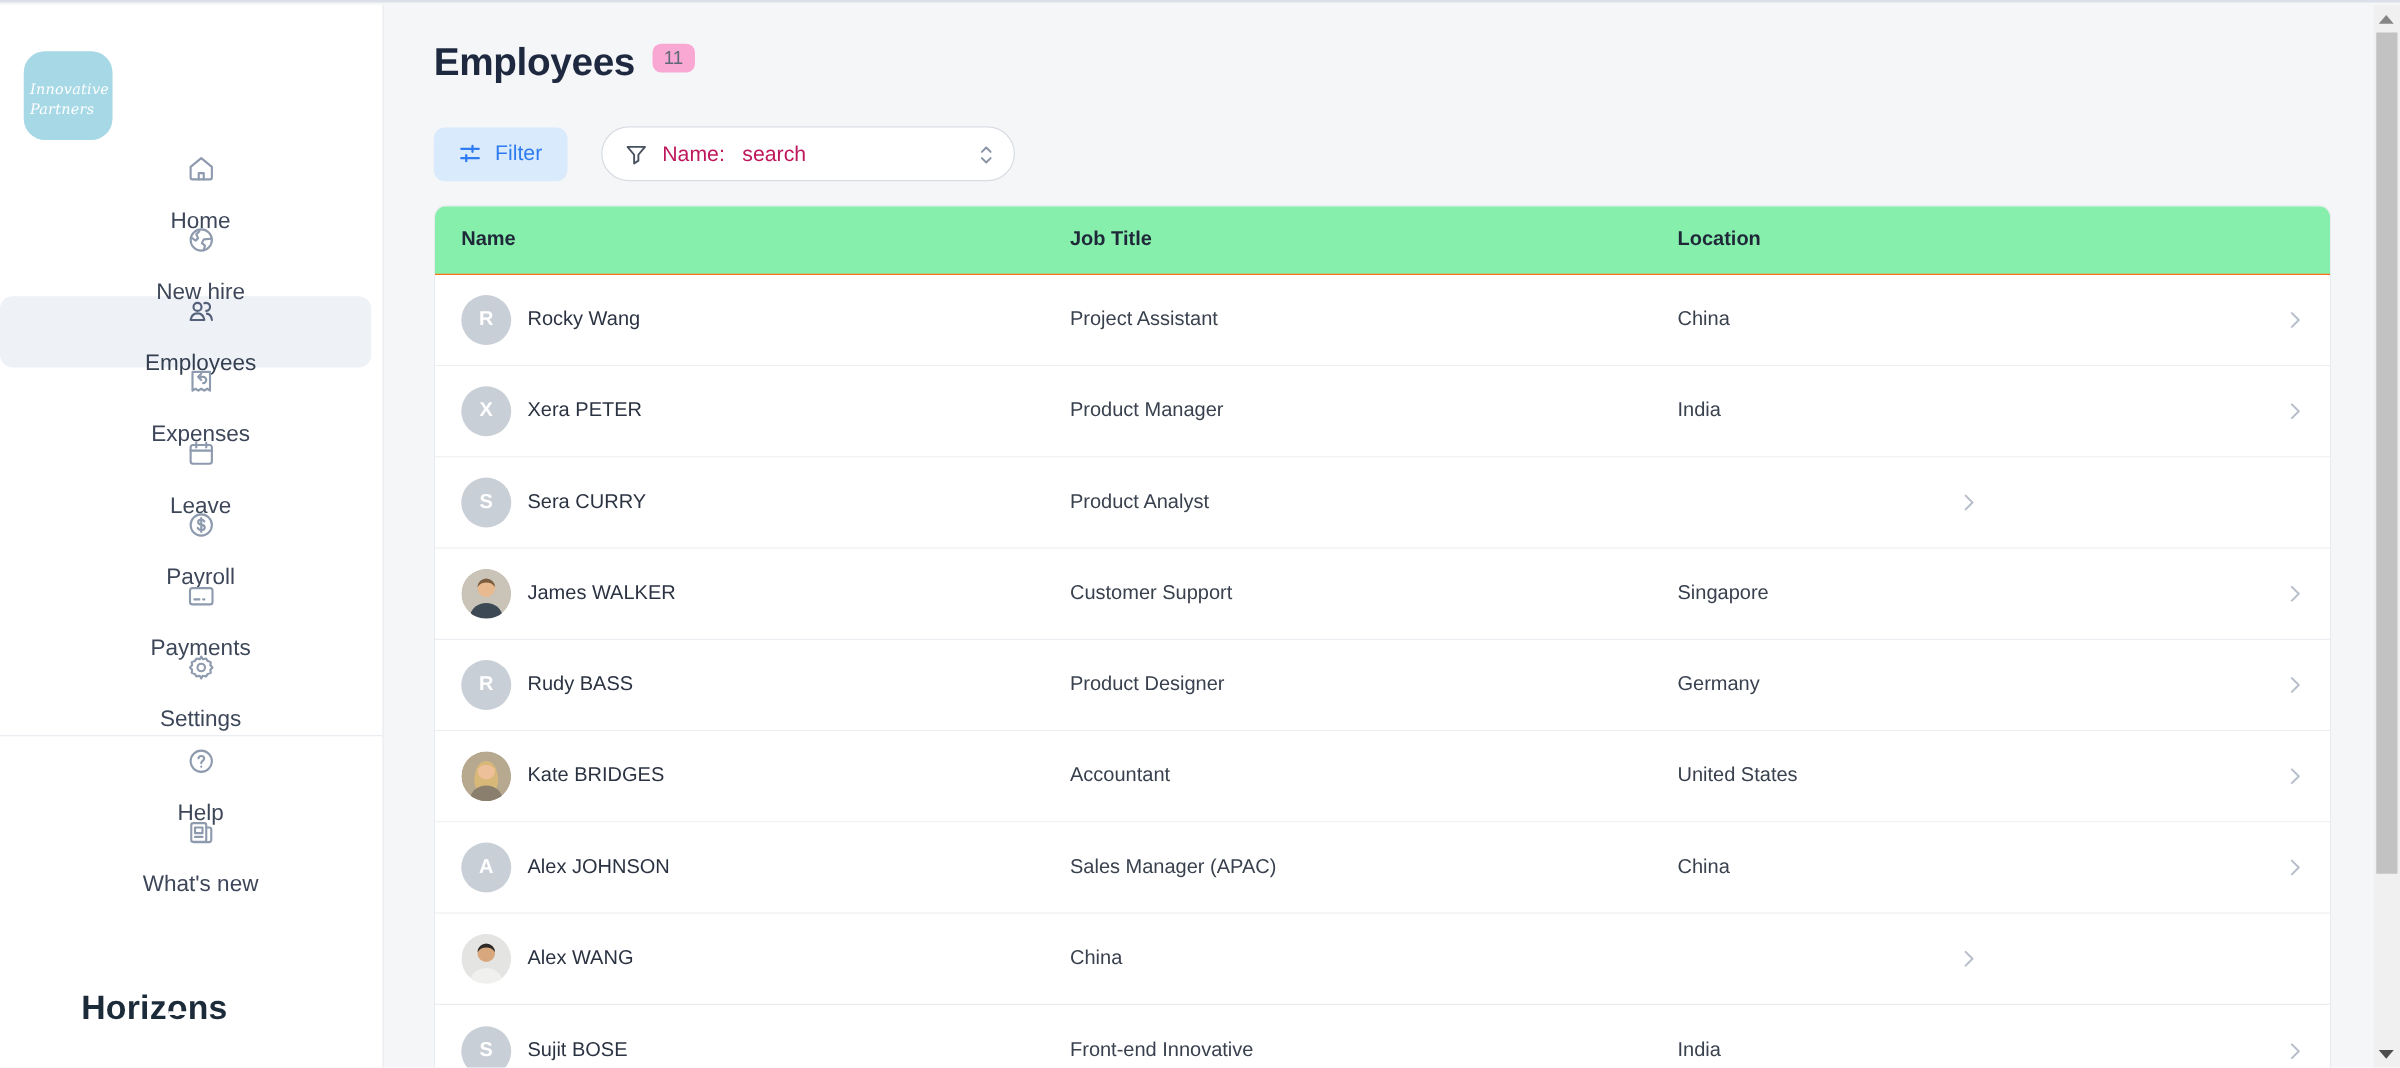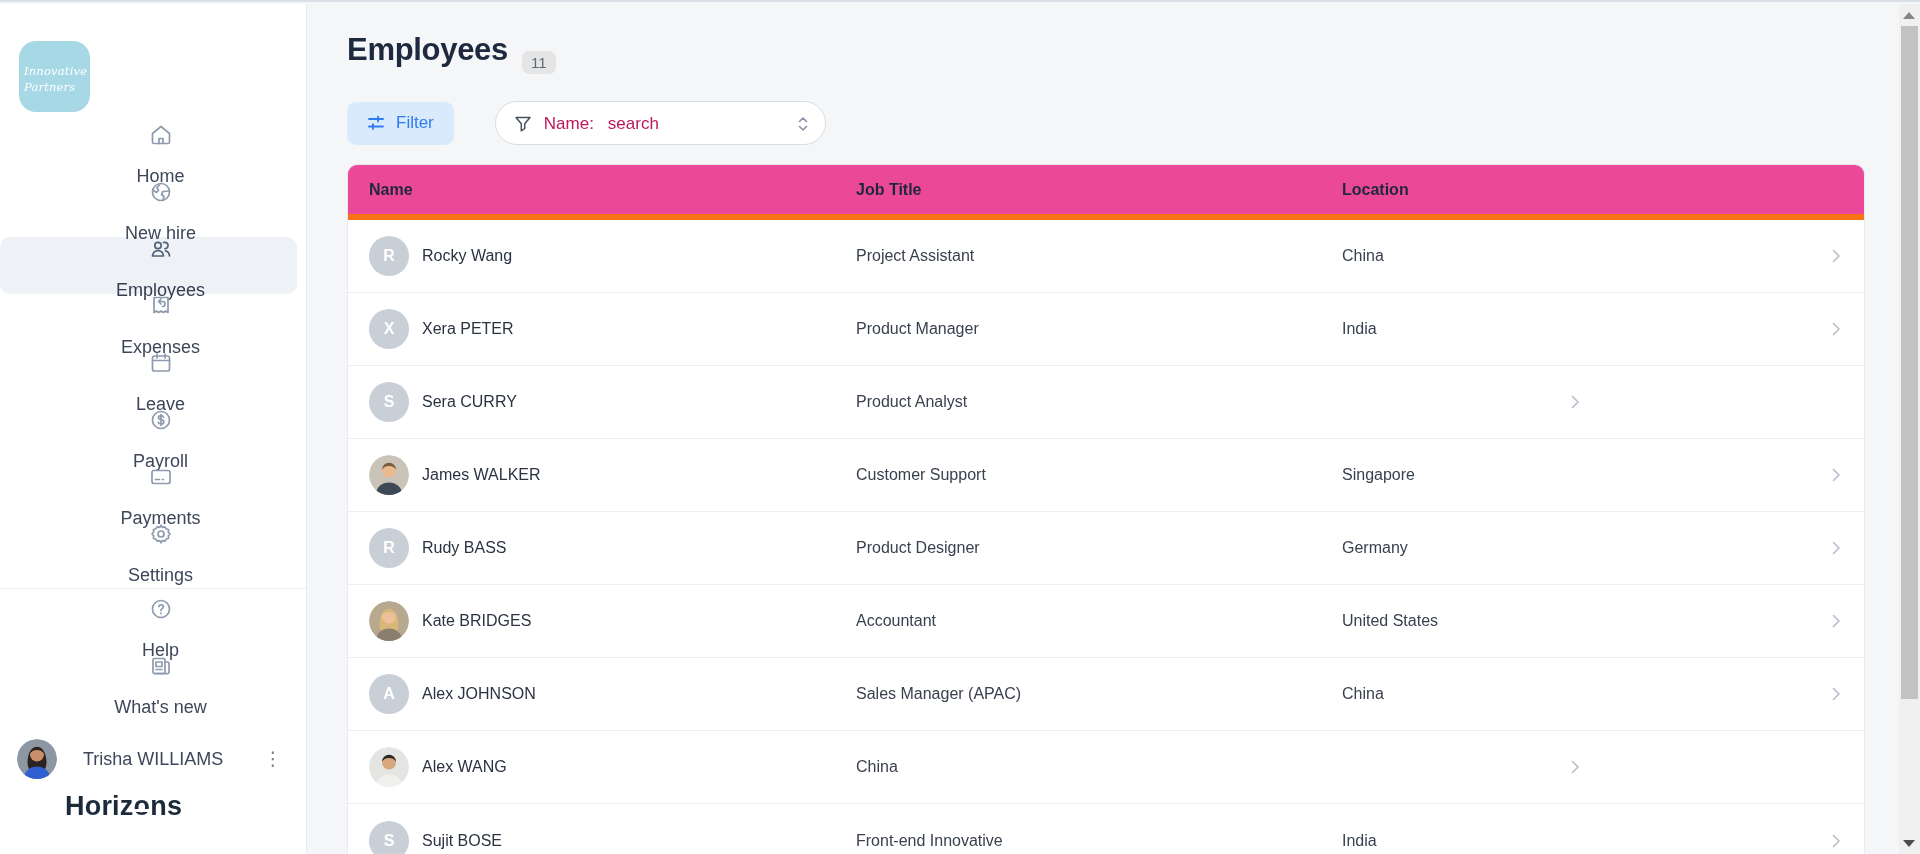--- a/index.html
+++ b/index.html
@@ -52,24 +52,24 @@
   .brand .o-bar { position:relative; display:inline-block; }
   .brand .o-bar::after {
     content:""; position:absolute; left:1px; right:1px; top:58%; height:3px; background:#ffffff;
   }
 
   
   .main { position:absolute; left:307px; top:2px; right:21px; bottom:0; }
   .page-head { display:flex; align-items:flex-start; padding:28px 0 0 40px; }
   .page-title { font-size:31px; font-weight:700; color:#1e2940; letter-spacing:-.3px; }
   .count-badge {
-    margin-left:14px; margin-top:19px; background:#e5e5e5; color:#5f6977;
+    margin-left:14px; margin-top:3px; background:#f9a8d4; color:#5f6977;
     font-size:15px; padding:3px 9px; border-radius:7px;
   }
-  .toolbar { position:absolute; left:40px; top:97px; display:flex; align-items:center; gap:41px; }
+  .toolbar { position:absolute; left:40px; top:97px; display:flex; align-items:center; gap:27px; }
   .filter-btn {
     height:43px; padding:0 20px; background:#d9eafc; color:#2e7cf0;
     border:none; border-radius:9px; font-size:17px; font-family:inherit;
     display:flex; align-items:center; gap:11px; cursor:pointer;
   }
   .name-filter {
     height:44px; width:331px; background:#ffffff; border:1px solid #d9dde3;
     border-radius:22px; display:flex; align-items:center; padding:1px 16px 0 18px;
     font-size:17px; color:#be185d; cursor:pointer;
   }
@@ -77,21 +77,21 @@
   .name-filter .nf-value { margin-left:14px; }
   .name-filter .updown { margin-left:auto; }
 
   .table {
     position:absolute; left:40px; right:34px; top:160px;
     background:#ffffff; border:1px solid #e7eaee; border-bottom:none;
     border-radius:10px 10px 0 0; overflow:hidden;
   }
   .tgrid { display:grid; grid-template-columns:487px 486px 1fr 56px; align-items:center; }
   .thead {
-    height:55px; padding-left:21px; background:#ec4899; border-bottom:6px solid #f97316;
+    height:55px; padding-left:21px; background:#86efac; border-bottom:1px solid #f97316;
     font-weight:700; font-size:16px; color:#1f2839;
   }
   .trow { height:73px; padding-left:21px; border-bottom:1px solid #eceef1; background:#fff; cursor:pointer; }
   .trow:last-child { border-bottom:none; }
   .cell { font-size:16px; color:#39414e; }
   .name-cell { display:flex; align-items:center; gap:13px; color:#2b3342; }
   .avatar {
     width:40px; height:40px; border-radius:50%; overflow:hidden; flex:0 0 auto;
     display:flex; align-items:center; justify-content:center;
   }
@@ -196,31 +196,20 @@
       <svg class="nav-icon" width="24" height="24" viewBox="0 0 24 24">
           <rect x="4" y="4.5" width="12" height="15" rx="1.5"></rect>
           <path d="M16 8h2.5a1.5 1.5 0 0 1 1.5 1.5V18a1.7 1.7 0 0 1-1.7 1.7H6"></path>
           <rect x="7" y="8" width="6" height="4.5"></rect>
           <path d="M7 15.5h6"></path>
         </svg>
       <span>What's new</span>
     </div>
   </div>
 
-  <div class="sidebar-user">
-    <span class="u-avatar" id="user-avatar"><svg width="40" height="40" viewBox="0 0 40 40" xmlns="http://www.w3.org/2000/svg">
-    <circle cx="20" cy="20" r="20" fill="#8d97a3"></circle>
-          <path d="M11.3 17c-1.6 7-.6 10 .8 13.5h15.8c1.4-3.5 2.4-6.5.8-13.5-1.2-5.6-4.6-8.8-8.7-8.8s-7.5 3.2-8.7 8.8z" fill="#2b2320"></path>
-    <path d="M6.3 40c1.2-8.6 7-12.6 13.7-12.6S32.5 31.4 33.7 40z" fill="#2f5fd0"></path>
-    <circle cx="20" cy="15.5" r="7" fill="#c98e6a"></circle>
-    <path d="M13 14.8a7 7 0 0 1 14 0c-1.8-2.9-4-3.9-7-3.9s-5.2 1-7 3.9z" fill="#2b2320"></path>
-  </svg></span>
-    <span class="u-name">Trisha WILLIAMS</span>
-    <span class="dots-btn">⋮</span>
-  </div>
 
   <div class="brand">
     <span>Horiz</span><span class="o-bar">o</span><span>ns</span>
   </div>
 </div>
 
 <div class="main">
   <div class="page-head">
     <span class="page-title">Employees</span>
     <span class="count-badge">11</span>

